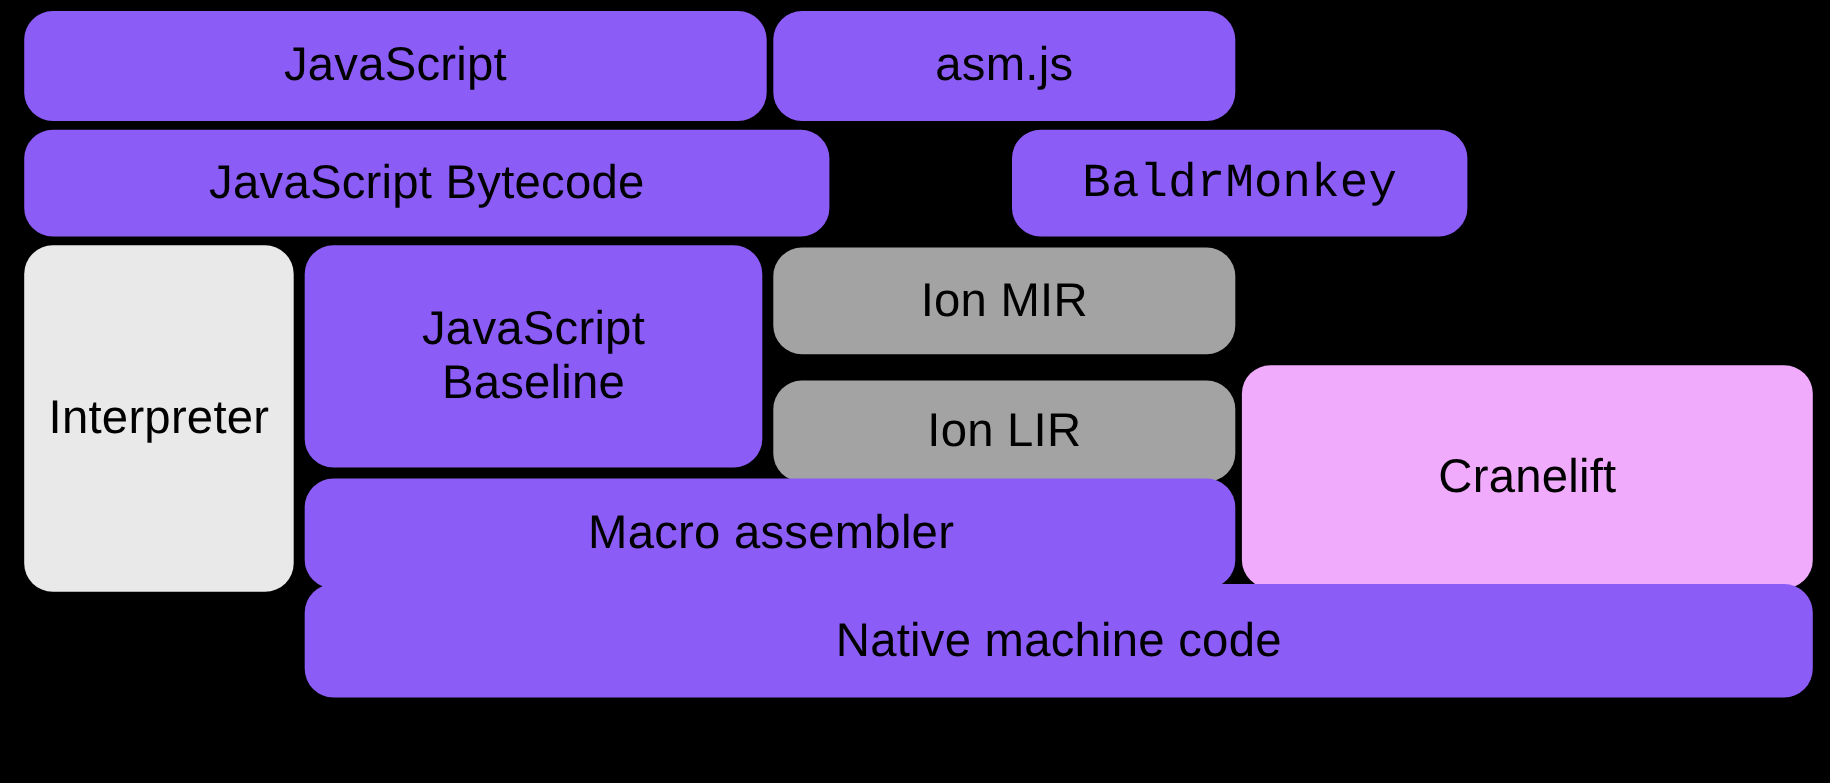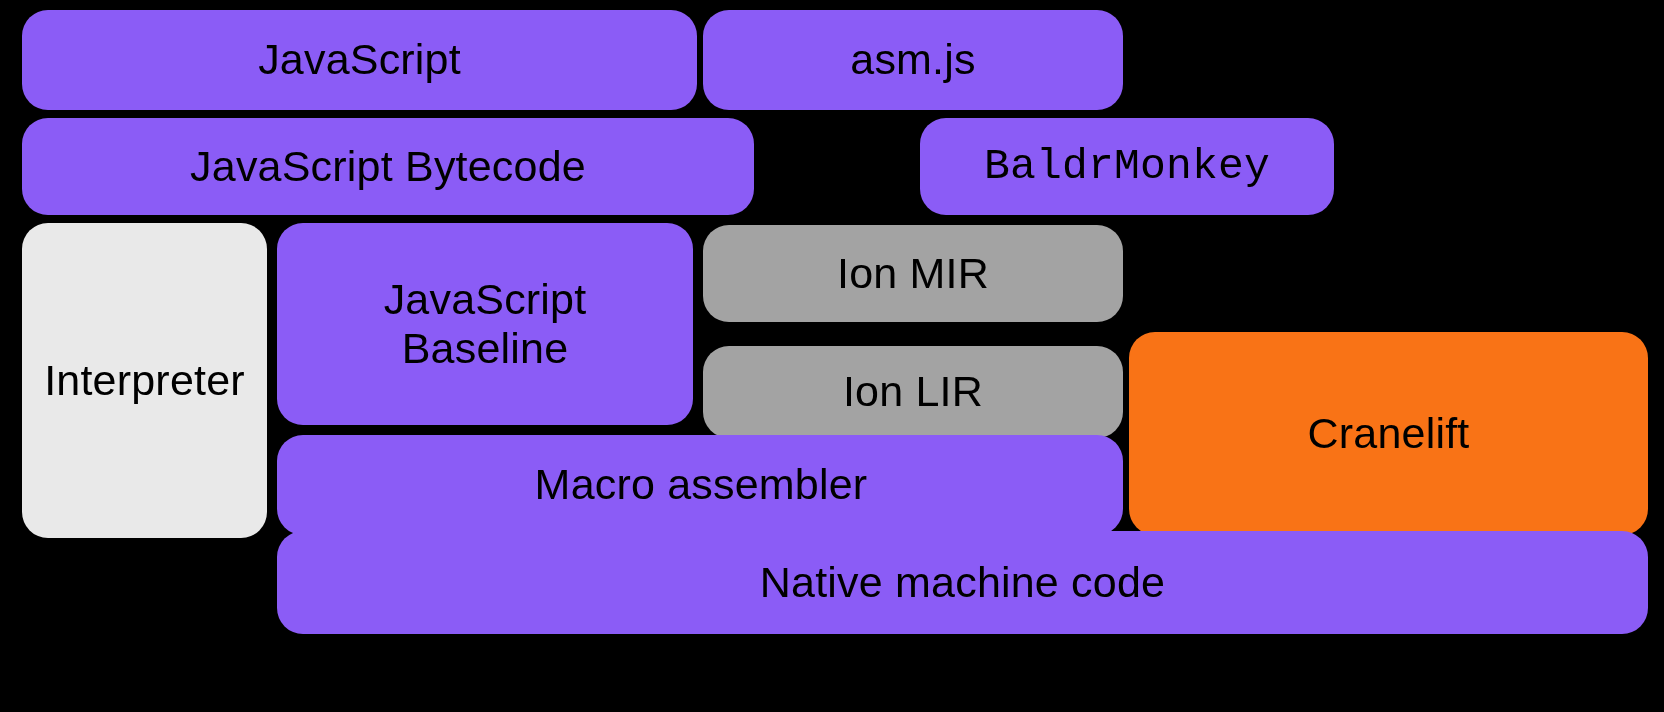--- a/index.html
+++ b/index.html
@@ -31,21 +31,21 @@
     font-size: 43px;
     font-weight: 400;
     line-height: 1.14;
     letter-spacing: 0.2px;
     white-space: pre-line;
     padding: 2px 10px;
   }
   .fill-white { background: #8b5cf6; }
   .fill-gray  { background: #e9e9e9; }
   .fill-green { background: #a3a3a3; }
-  .fill-pink  { background: #f97316; }
+  .fill-pink  { background: #f0abfc; }
 
   
   #node-javascript        { left: 22px;   top: 10px;  width: 675px; height: 100px; }
   #node-asmjs             { left: 703px;  top: 10px;  width: 420px; height: 100px; }
   #node-wasm              { left: 1129px; top: 10px;  width: 519px; height: 100px; }
 
   
   #node-js-bytecode       { left: 22px;   top: 118px; width: 732px; height: 97px; }
   #node-baldrmonkey       { left: 920px;  top: 118px; width: 414px; height: 97px; font-family: Liberation Mono, monospace; }
 

